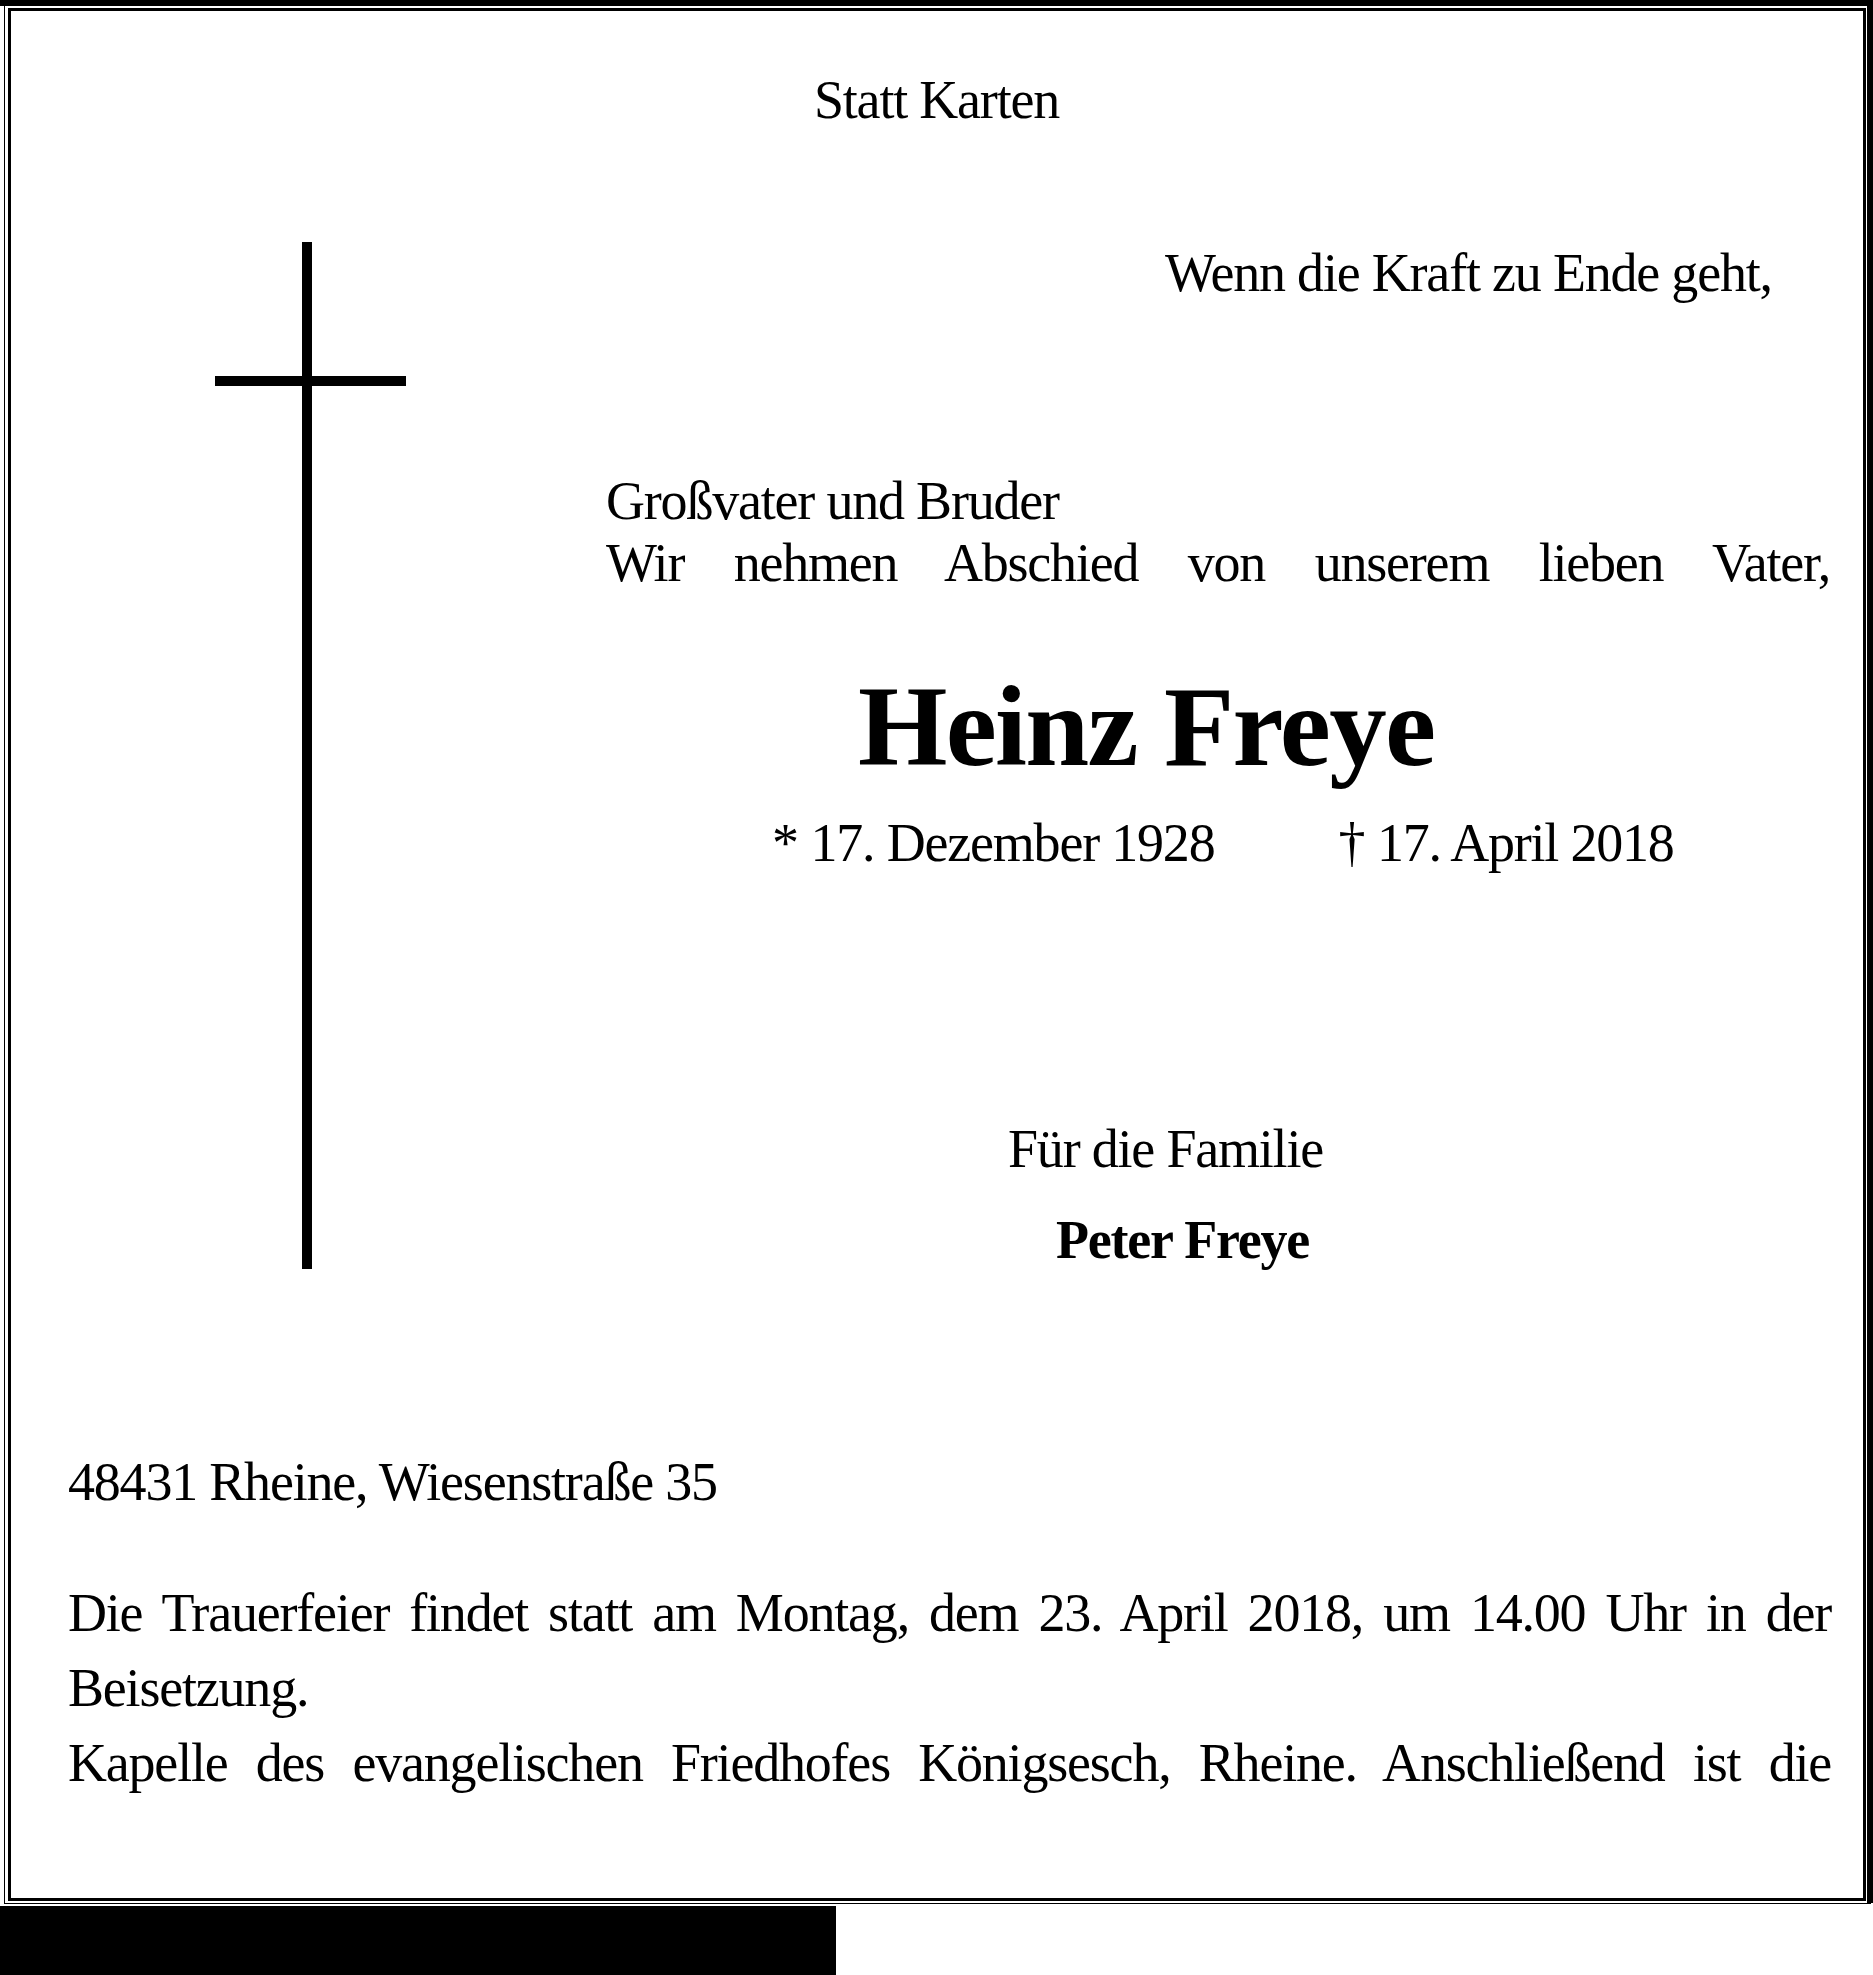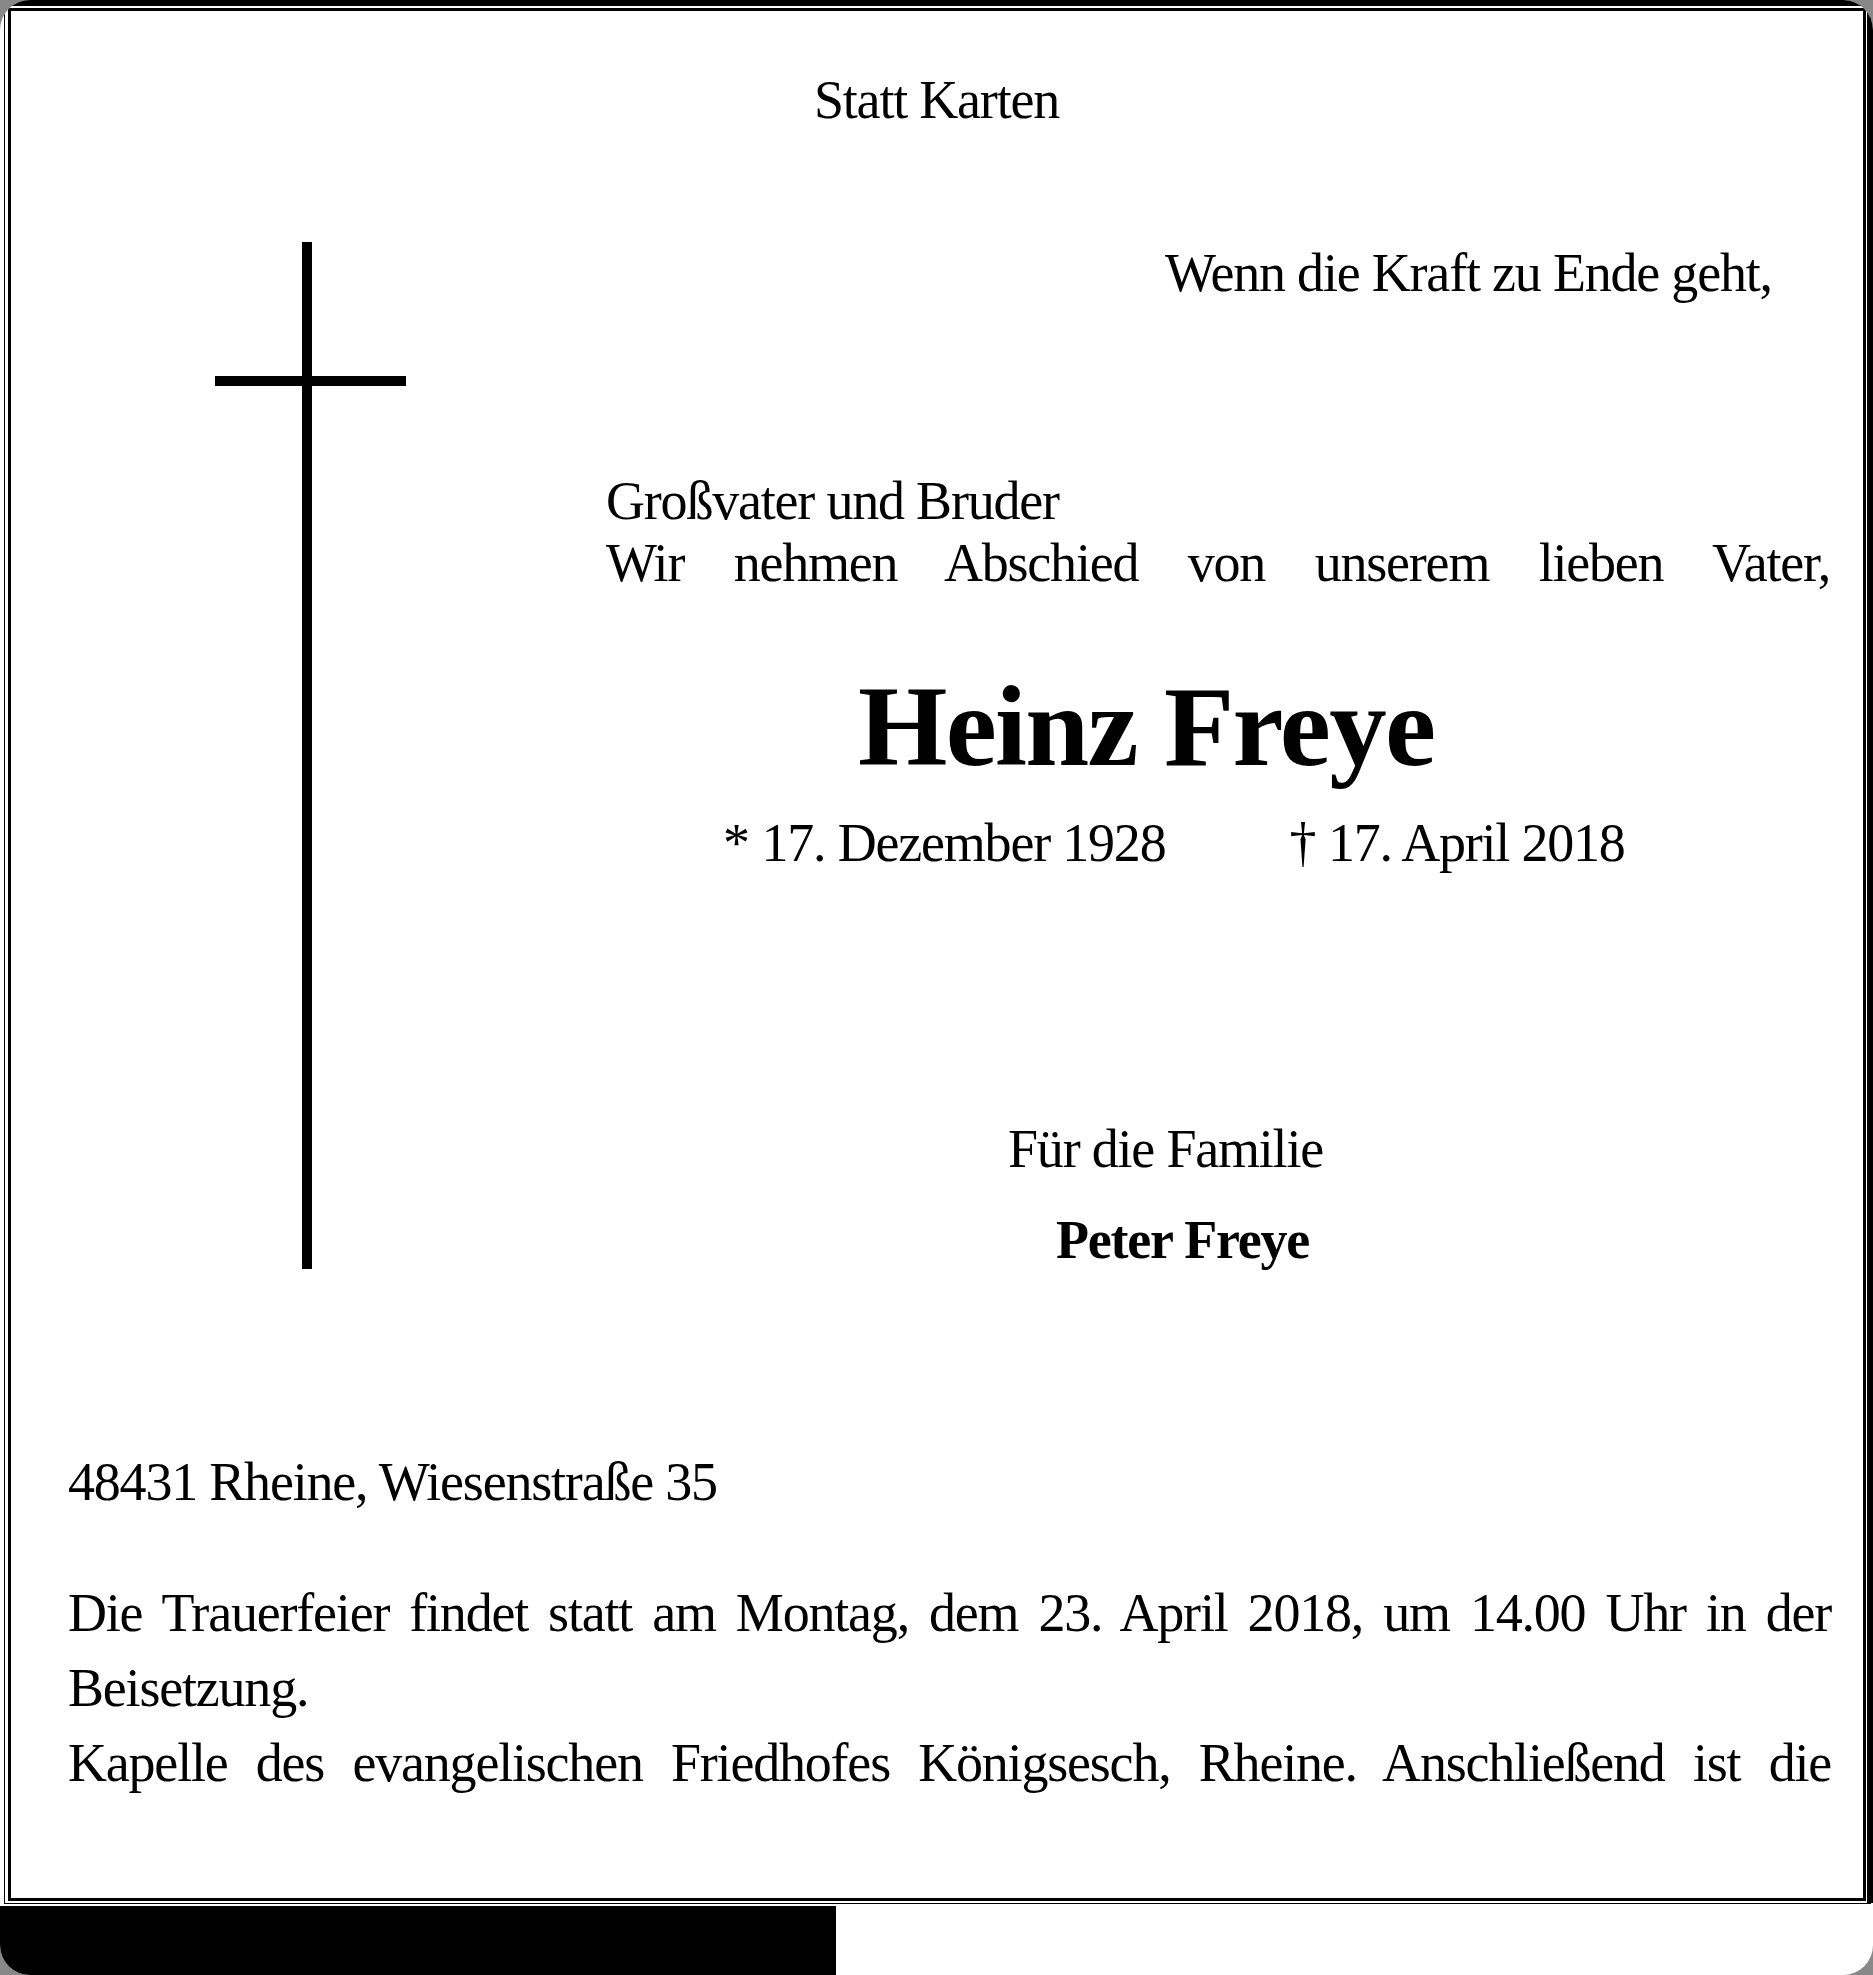--- a/index.html
+++ b/index.html
@@ -3,21 +3,20 @@
 <meta charset="utf-8">
 <style>
   html,body{margin:0;padding:0;background:#888;}
   .canvas{
     position:relative;
     width:1873px;height:1975px;
     background:#ffffff;
     overflow:hidden;
     font-family:"Liberation Serif", serif;
     color:#000;
-    border-radius:30px;
   }
   
   .scan-bar{position:absolute;background:#000;}
   .scan-top{left:0;top:0;width:1873px;height:6.3px;}
   .scan-right{right:0;top:0;width:6.3px;height:1903px;}
   .redaction{left:0;top:1906px;width:836px;height:69px;}
   
   .rule-outer{
     position:absolute;left:3.5px;top:5.2px;
     width:1867px;height:1899px;
@@ -35,21 +34,21 @@
   .t{position:absolute;font-size:54px;letter-spacing:-1.2px;line-height:1.2;white-space:nowrap;}
   .header-line{left:0;top:68px;width:1873px;text-align:center;}
   .quote{left:1165px;top:220px;line-height:74px;margin-top:16px;}
   .intro{left:606px;top:470px;width:1224px;line-height:62px;white-space:normal;}
   .just{text-align:justify;text-align-last:justify;}
   .line{display:block;}
   .title{
     left:858px;top:669px;
     font-size:115px;font-weight:bold;letter-spacing:-1.7px;line-height:1;
   }
-  .dates{left:723px;top:811px;}
+  .dates{left:772px;top:811px;}
   .dates .death-part{margin-left:124px;}
   .dates .sym{display:inline-block;margin-right:12.7px;}
   .family-label{left:1008px;top:1117px;}
   .mourner{left:1008px;top:1208px;font-weight:bold;margin-left:48px;}
   .address{left:68px;top:1450px;}
   .funeral{left:68px;top:1576px;width:1763px;line-height:75px;white-space:normal;}
 </style>
 </head>
 <body>
 

